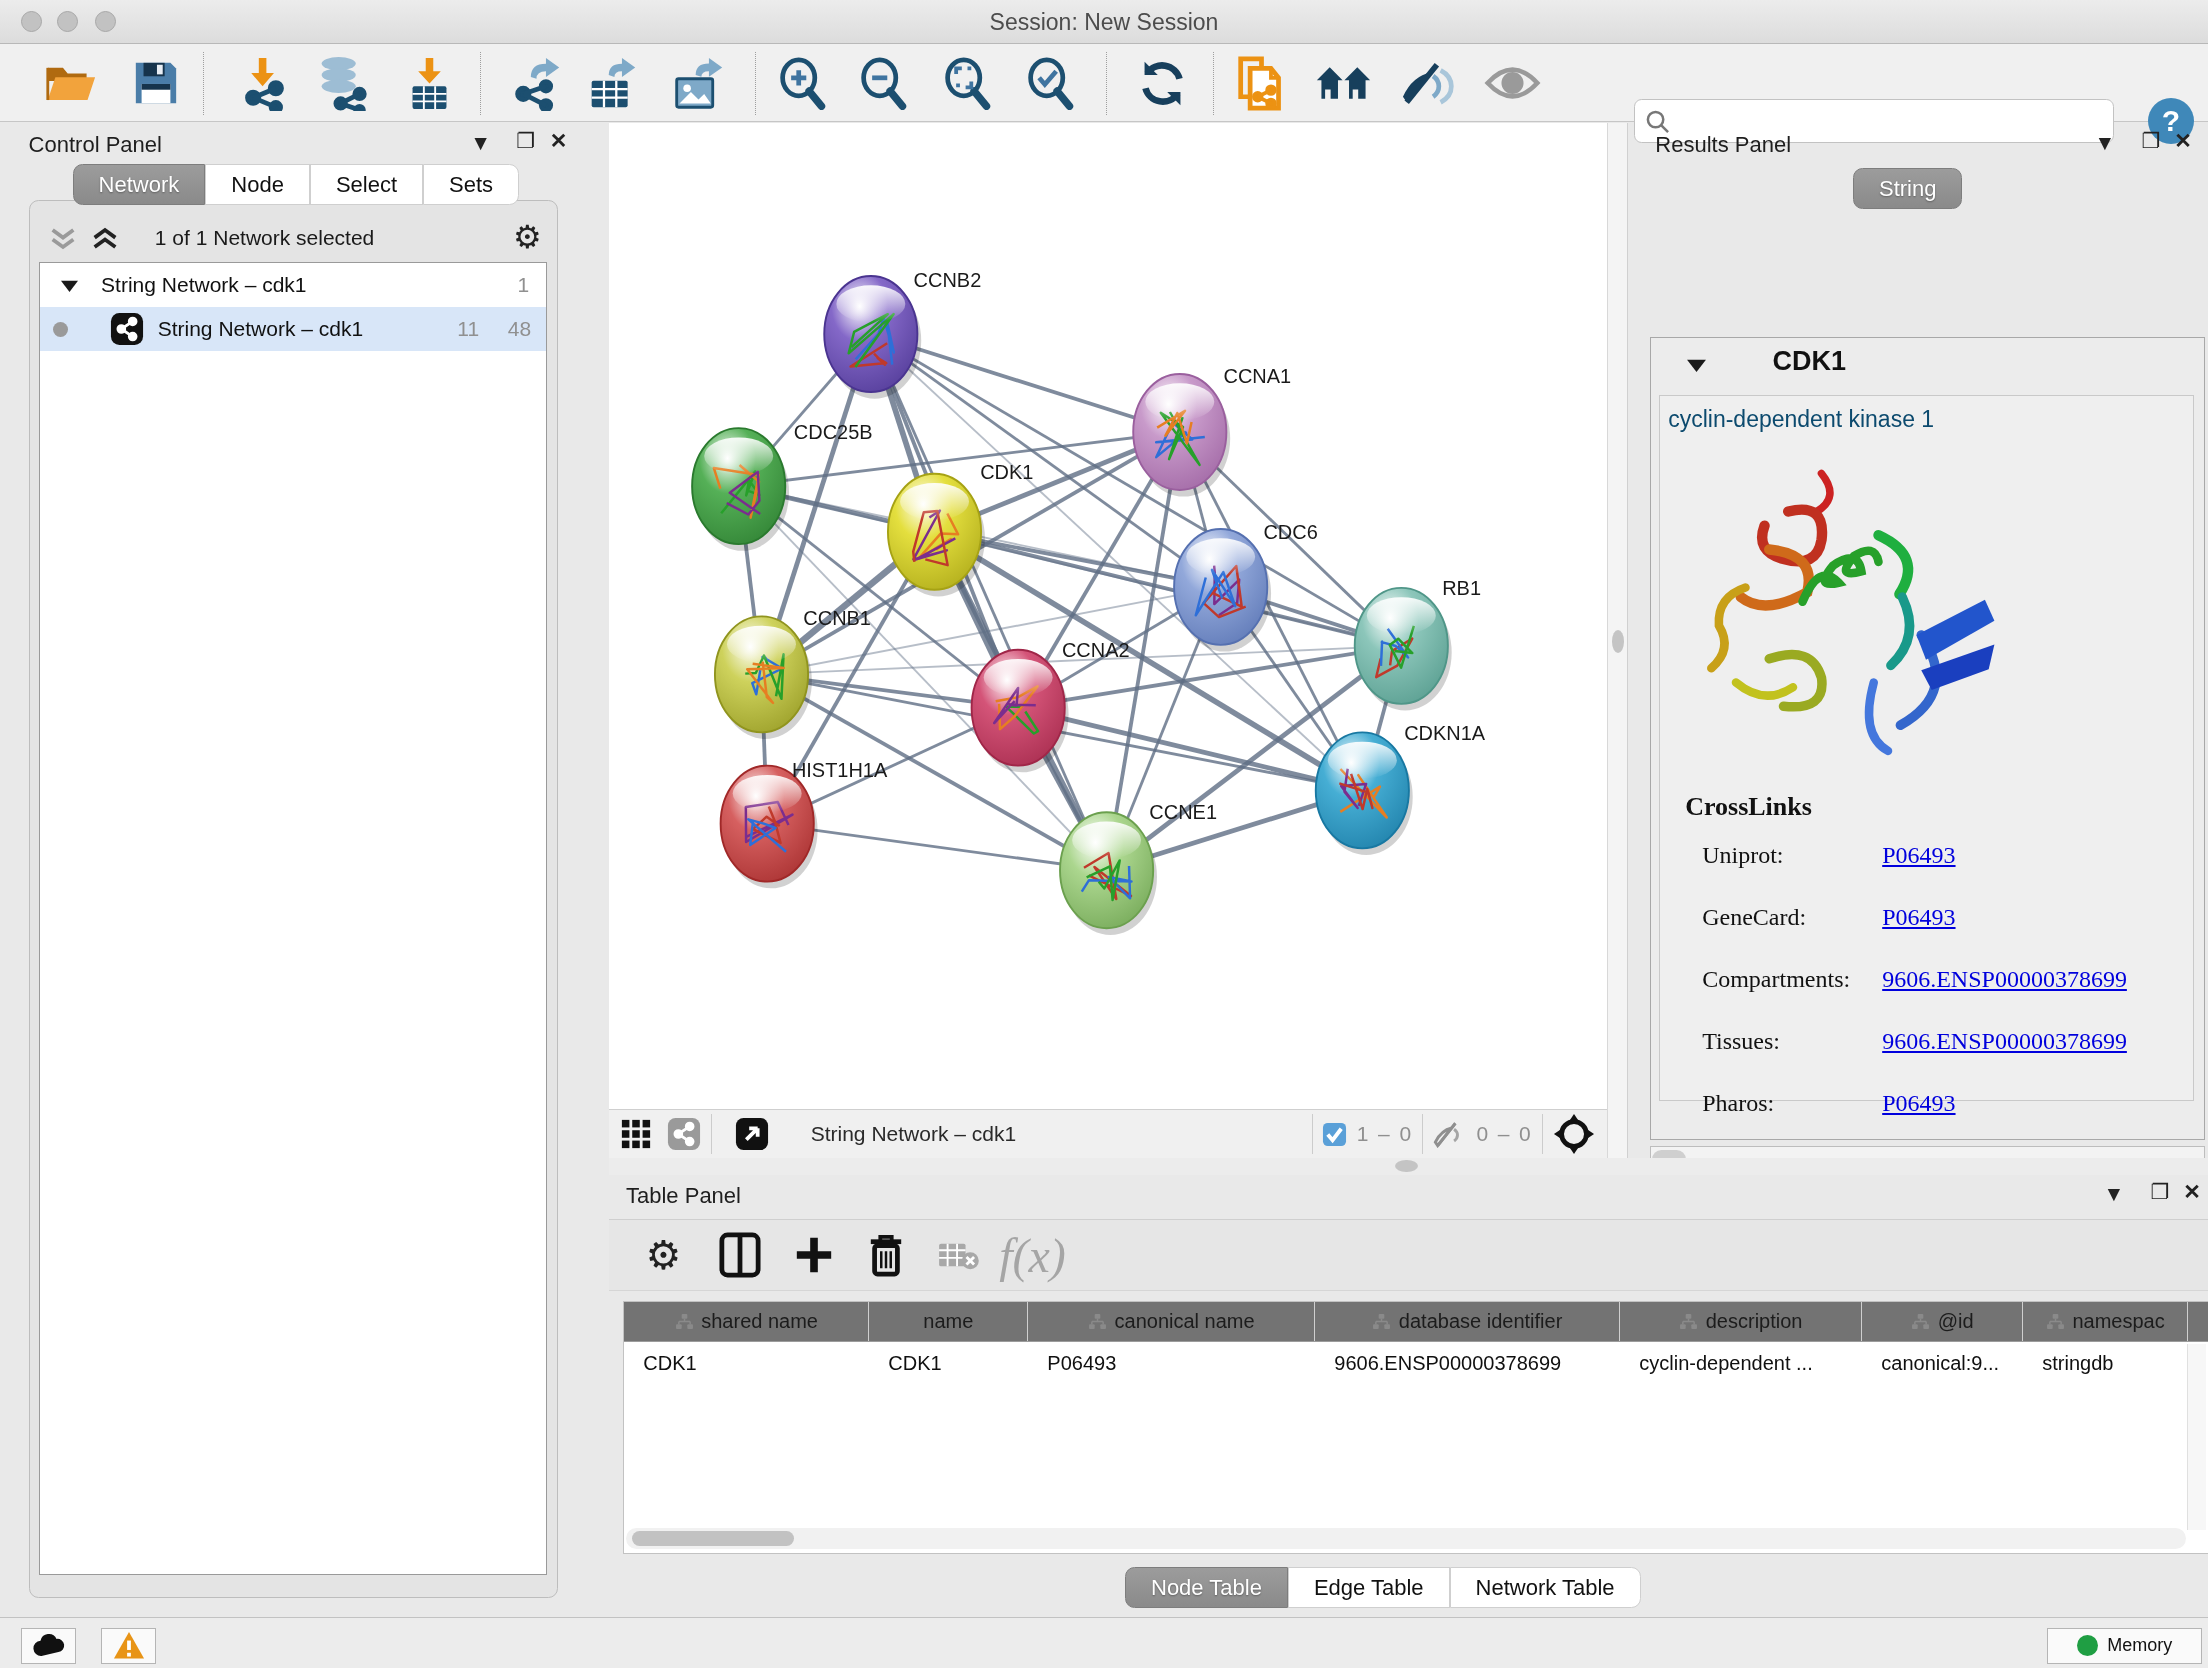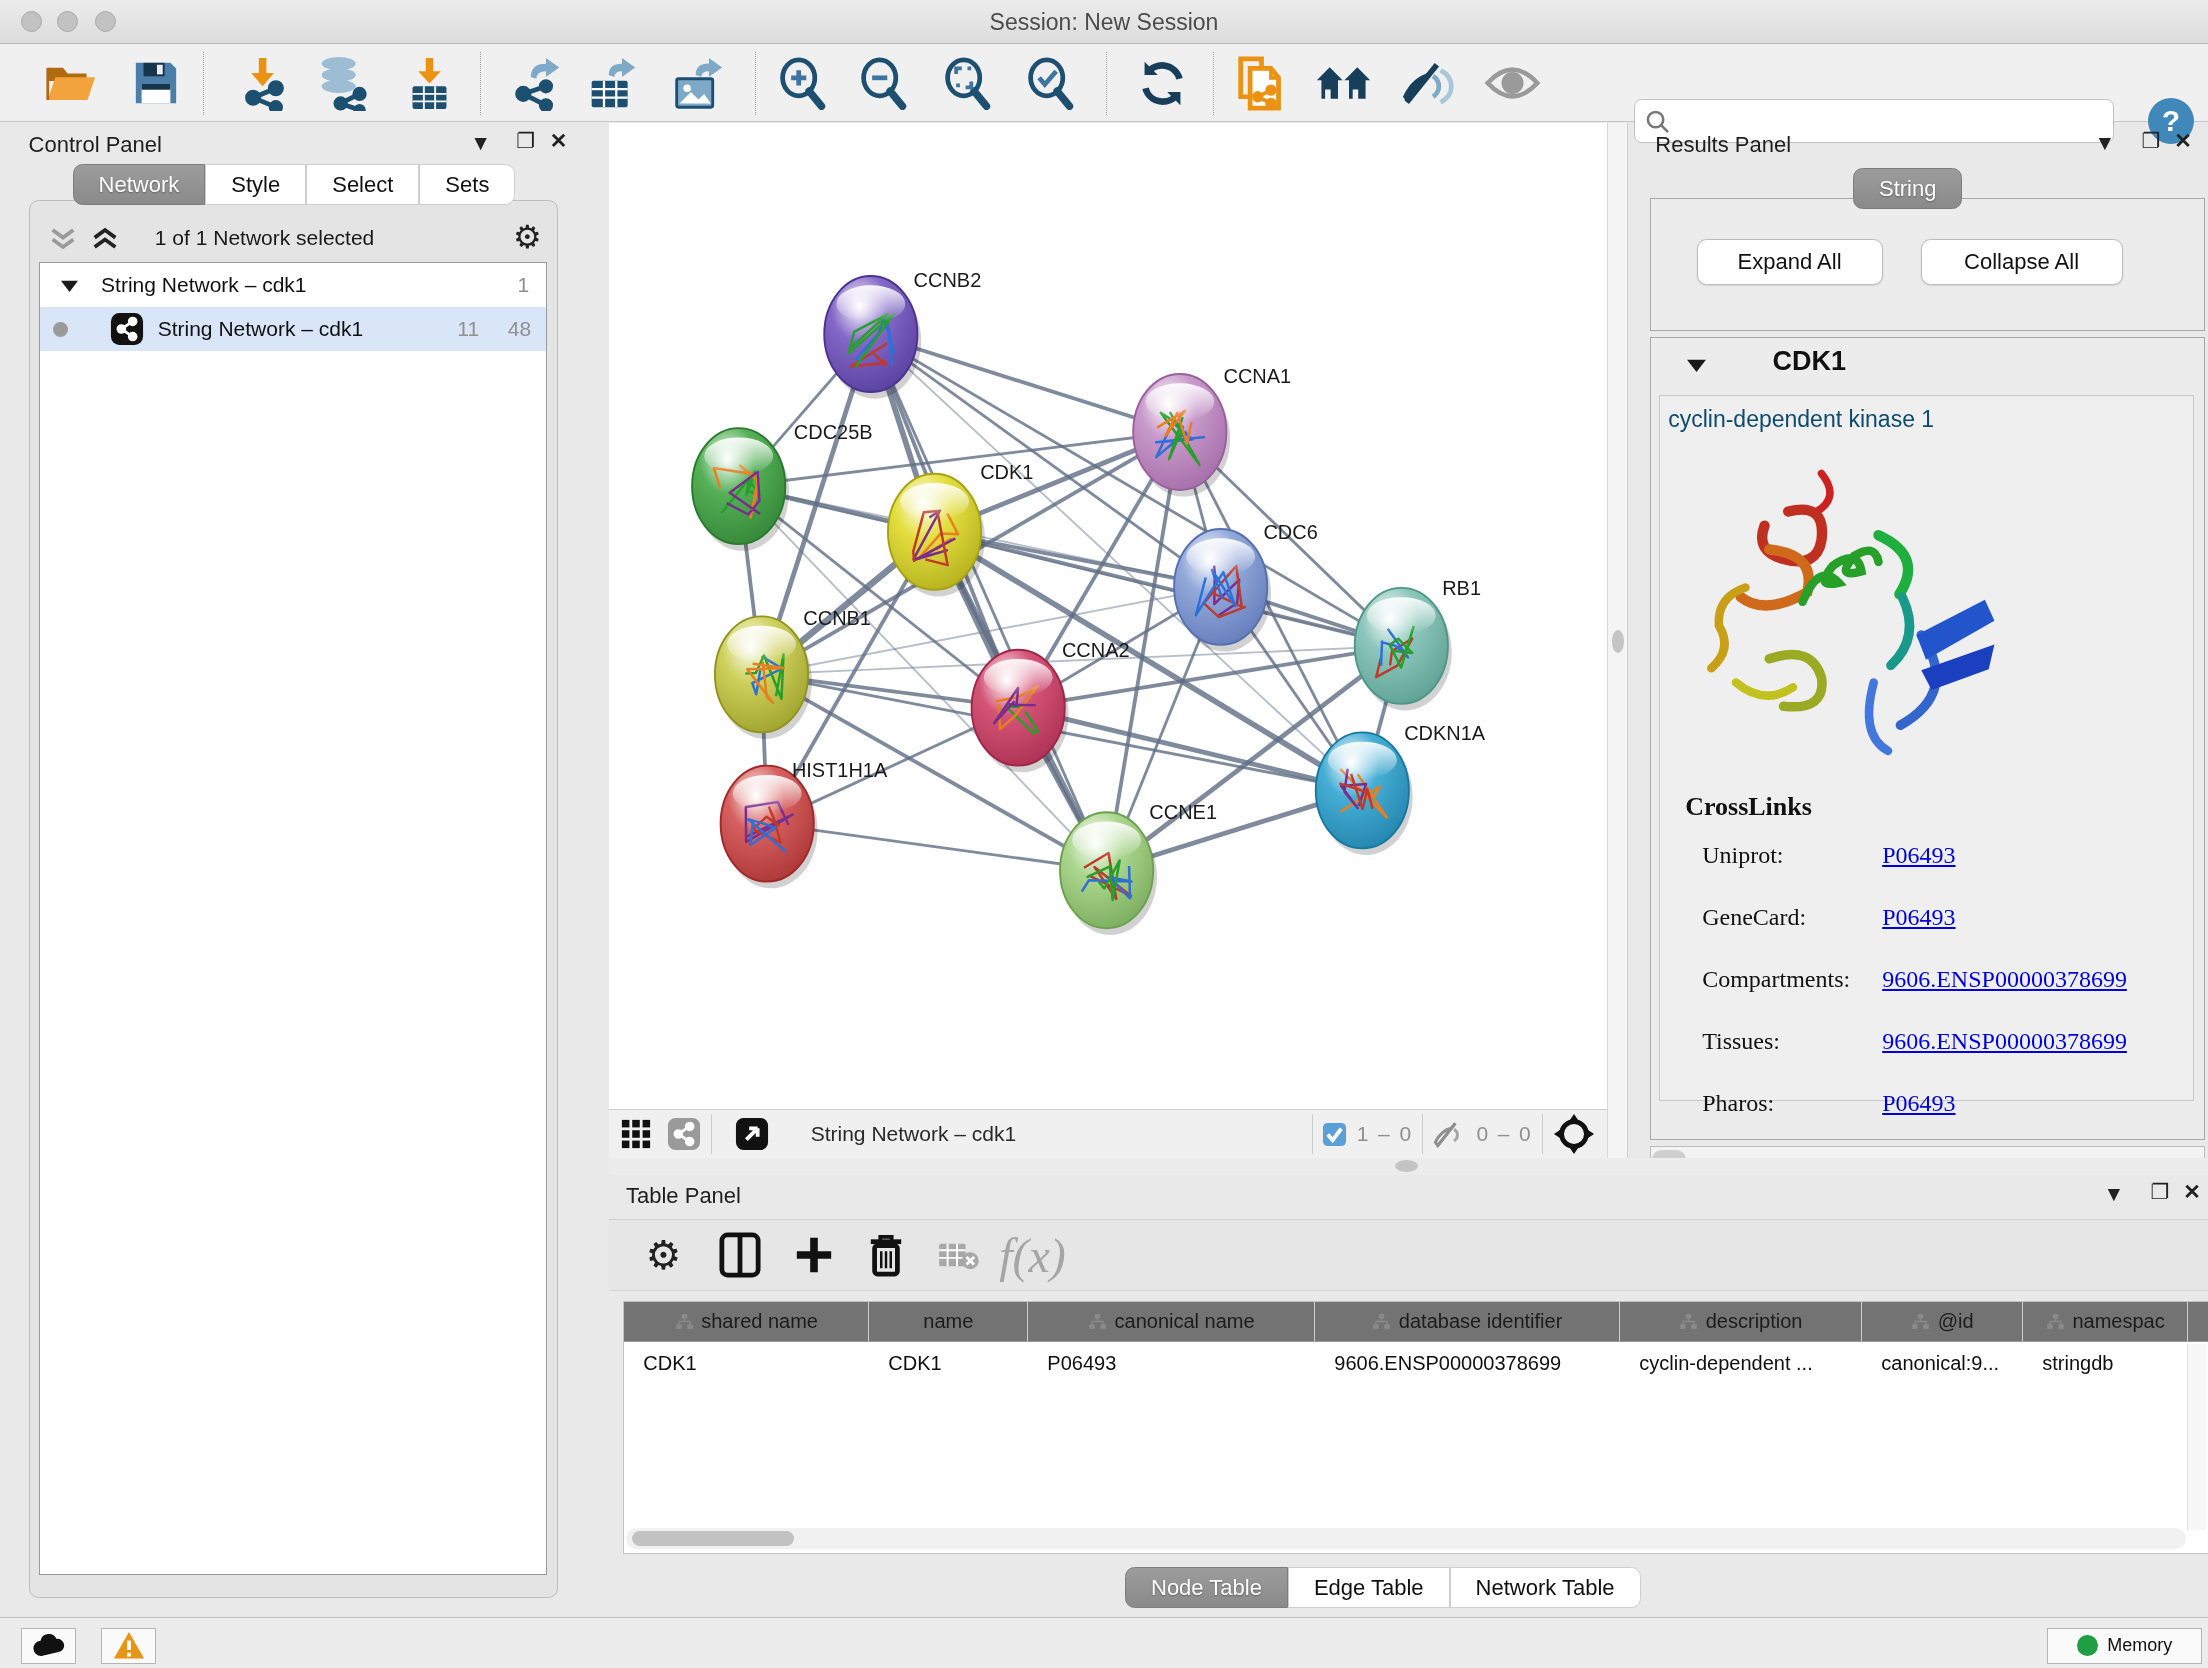--- a/index.html
+++ b/index.html
@@ -312,21 +312,21 @@
   </div>
   <div class="helpbtn">?</div>
 </div>
 
 <div id="control-panel">
   <span class="panel-title abs" style="left:21px;top:5.7px">Control Panel</span>
   <span class="pctl" style="left:457px;top:4.8px">▼</span>
   <span class="pctl" style="left:502px;top:2.9px">❐</span>
   <span class="pctl" style="left:535px;top:2.9px;font-weight:bold">✕</span>
 
-  <div id="cp-tabs"><span class="tab sel">Network</span><span class="tab">Style</span><span class="tab">Select</span><span class="tab">Sets</span></div>
+  <div id="cp-tabs"><span class="tab sel">Network</span><span class="tab">Node</span><span class="tab">Select</span><span class="tab">Sets</span></div>
 
   <div class="cp-box">
     <div class="cp-selrow">
       <svg class="abs" style="left:17px;top:7.6px" width="32" height="27" viewBox="0 0 34 28">
           <g stroke="#9a9a9a" stroke-width="4" fill="none">
             <path d="M6 4 l11 8 11-8 M6 14 l11 8 11-8"></path>
           </g>
         </svg>
       <svg class="abs" style="left:59px;top:7.6px" width="32" height="27" viewBox="0 0 34 28">
           <g stroke="#222" stroke-width="4" fill="none">
@@ -648,24 +648,20 @@
 </div>
 
 <div id="results-panel">
   <span class="panel-title abs" style="left:13.3px;top:5.7px">Results Panel</span>
   <span class="pctl" style="left:447px;top:4.8px">▼</span>
   <span class="pctl" style="left:493px;top:2.9px">❐</span>
   <span class="pctl" style="left:525px;top:2.9px;font-weight:bold">✕</span>
 
   <span class="tab sel abs" style="left:211px;top:42px;z-index:3;border-radius:9.5px">String</span>
 
-  <div class="rp-outer">
-    <div class="rp-btn" style="left:46px;width:186px">Expand All</div>
-    <div class="rp-btn" style="left:270px;width:202px">Collapse All</div>
-  </div>
 
   <div class="gene-box">
     <div class="gene-head">
       <svg class="abs" style="left:34px;top:19px" width="23" height="17" viewBox="0 0 24 18">
           <path d="M2 3 h20 l-10 13z" fill="#1a1a1a"></path>
         </svg>
       <span class="abs" style="left:122px;top:7.6px;font-size:27px;font-weight:bold;color:#111">CDK1</span>
     </div>
     <div class="gene-inner">
       <span class="abs" style="left:8px;top:9.5px;font-size:23px;color:#0c4a6e">cyclin-dependent kinase 1</span>

